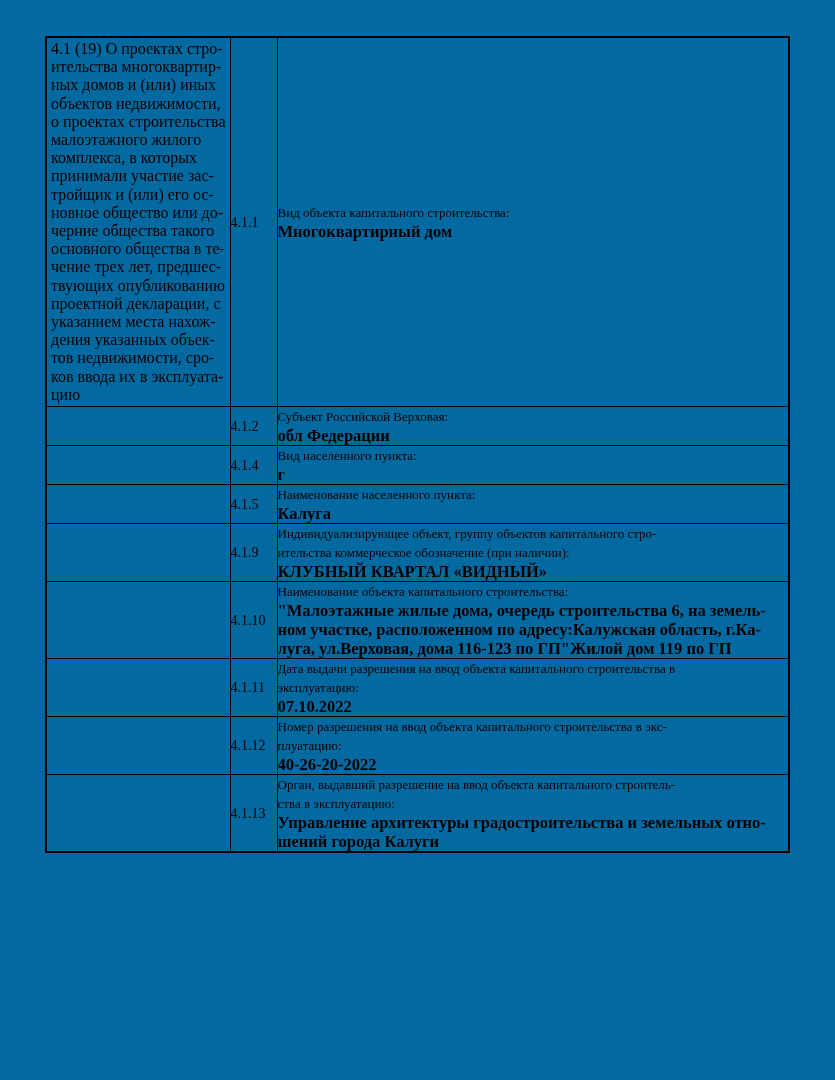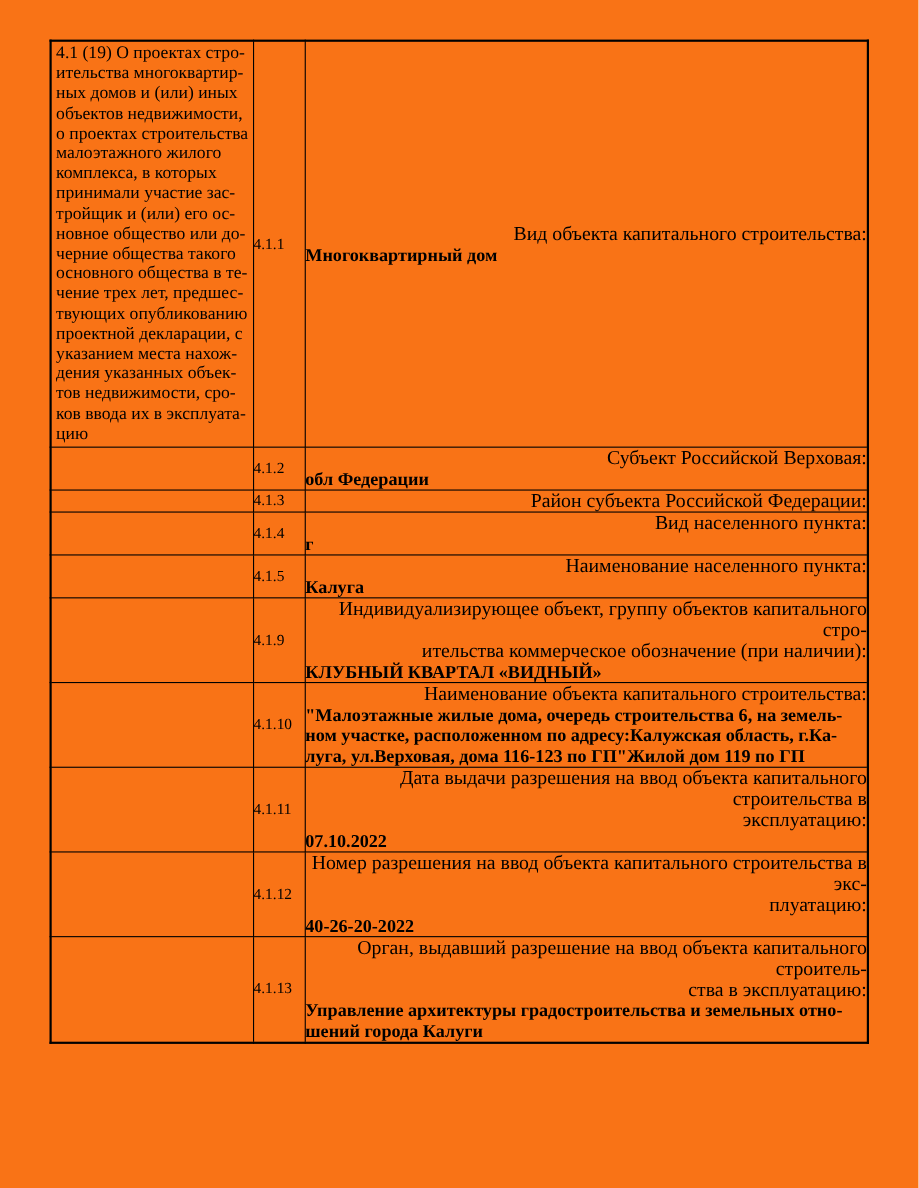--- a/index.html
+++ b/index.html
@@ -4,21 +4,21 @@
 <style>
   html, body {
     margin: 0;
     padding: 0;
     background: #ffffff;
   }
   .page {
     position: relative;
     width: 835px;
     height: 1080px;
-    background: #f97316;
+    background: #0369a1;
     color: #000000;
     font-family: "Liberation Serif", "DejaVu Serif", serif;
     overflow: hidden;
   }
   table.decl-table {
     position: absolute;
     left: 45px;
     top: 36px;
     width: 743px;
     border-collapse: collapse;
@@ -42,24 +42,23 @@
   td.c2 {
     padding-left: 2px;
     font-size: 14px;
     line-height: 19px;
     text-align: left;
   }
   td.c3 {
     padding: 1px 3px 2px 3px;
   }
   .lbl {
-    font-size: 18px;
+    font-size: 13px;
     line-height: 19px;
     white-space: pre-line;
-    text-align: right;
   }
   .val {
     font-size: 16.5px;
     line-height: 19px;
     white-space: pre-line;
     font-weight: normal;
   }
   .val b, .val .val-text {
     font-weight: bold;
   }
@@ -106,27 +105,20 @@
             <div class="lbl">Вид объекта капитального строительства:</div>
             <div class="val"><b class="val-text">Многоквартирный дом</b></div>
           </td>
         </tr>
         <tr>
           <td class="c1"></td>
           <td class="c2">4.1.2</td>
           <td class="c3">
             <div class="lbl">Субъект Российской Верховая:</div>
             <div class="val"><b class="val-text">обл Федерации</b></div>
-          </td>
-        </tr>
-        <tr>
-          <td class="c1"></td>
-          <td class="c2">4.1.3</td>
-          <td class="c3">
-            <div class="lbl">Район субъекта Российской Федерации:</div>
           </td>
         </tr>
         <tr>
           <td class="c1"></td>
           <td class="c2">4.1.4</td>
           <td class="c3">
             <div class="lbl">Вид населенного пункта:</div>
             <div class="val"><b class="val-text">г</b></div>
           </td>
         </tr>

